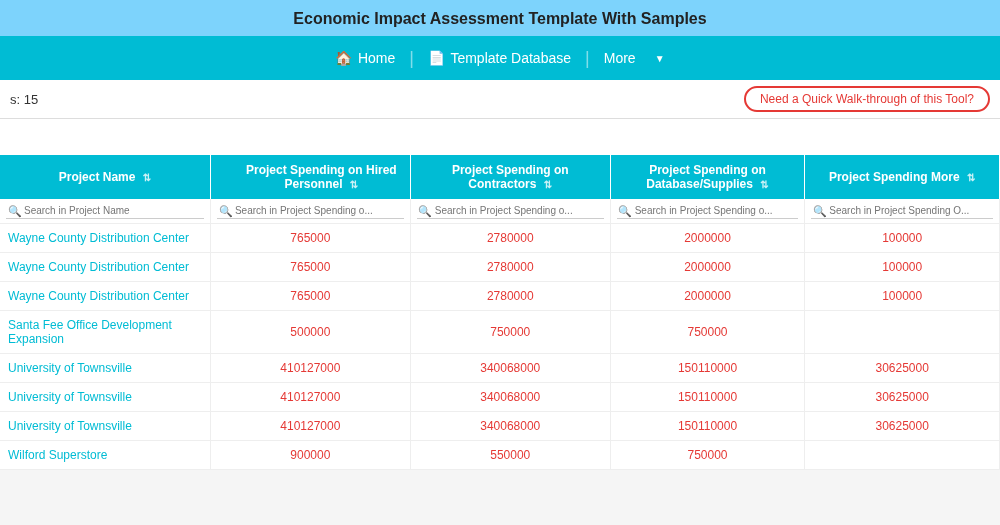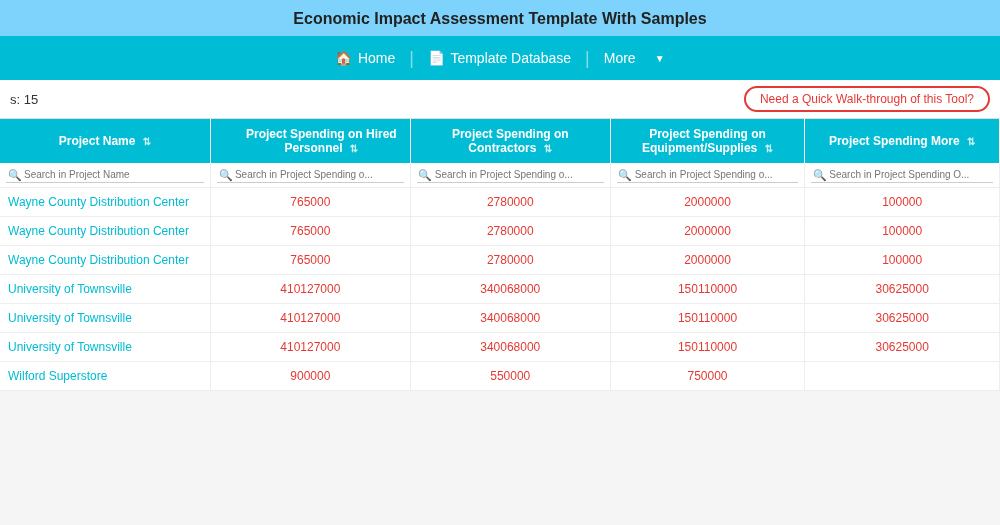--- a/index.html
+++ b/index.html
@@ -75,20 +75,21 @@
 
     
     .table-wrapper {
       overflow-x: auto;
       background: #fff;
     }
     table {
       width: 100%;
       border-collapse: collapse;
       min-width: 900px;
+      margin-top: 36px;
     }
     thead tr th {
       background: #00bcd4;
       color: #fff;
       font-weight: bold;
       font-size: 12px;
       text-align: center;
       padding: 8px 6px;
       border-right: 1px solid rgba(255,255,255,0.3);
       position: relative;
@@ -191,21 +192,21 @@
         </th>
         <th class="col-hired">
           <span>Project Spending on Hired Personnel</span>
           <span class="sort-arrows">⇅</span>
         </th>
         <th class="col-contractors">
           <span>Project Spending on Contractors</span>
           <span class="sort-arrows">⇅</span>
         </th>
         <th class="col-equip">
-          <span>Project Spending on Equipment/Supplies</span>
+          <span>Project Spending on Database/Supplies</span>
           <span class="sort-arrows">⇅</span>
         </th>
         <th class="col-other">
           <span>Project Spending More</span>
           <span class="sort-arrows">⇅</span>
         </th>
       </tr>
       <tr class="search-row">
         <td>
           <div class="search-cell-wrap">
@@ -255,20 +256,27 @@
           <td>100000</td>
         </tr>
         <tr>
           <td>Wayne County Distribution Center</td>
           <td>765000</td>
           <td>2780000</td>
           <td>2000000</td>
           <td>100000</td>
         </tr>
         <tr>
+          <td>Santa Fee Office Development Expansion</td>
+          <td>500000</td>
+          <td>750000</td>
+          <td>750000</td>
+          <td class="empty"></td>
+        </tr>
+        <tr>
           <td>University of Townsville</td>
           <td>410127000</td>
           <td>340068000</td>
           <td>150110000</td>
           <td>30625000</td>
         </tr>
         <tr>
           <td>University of Townsville</td>
           <td>410127000</td>
           <td>340068000</td>

